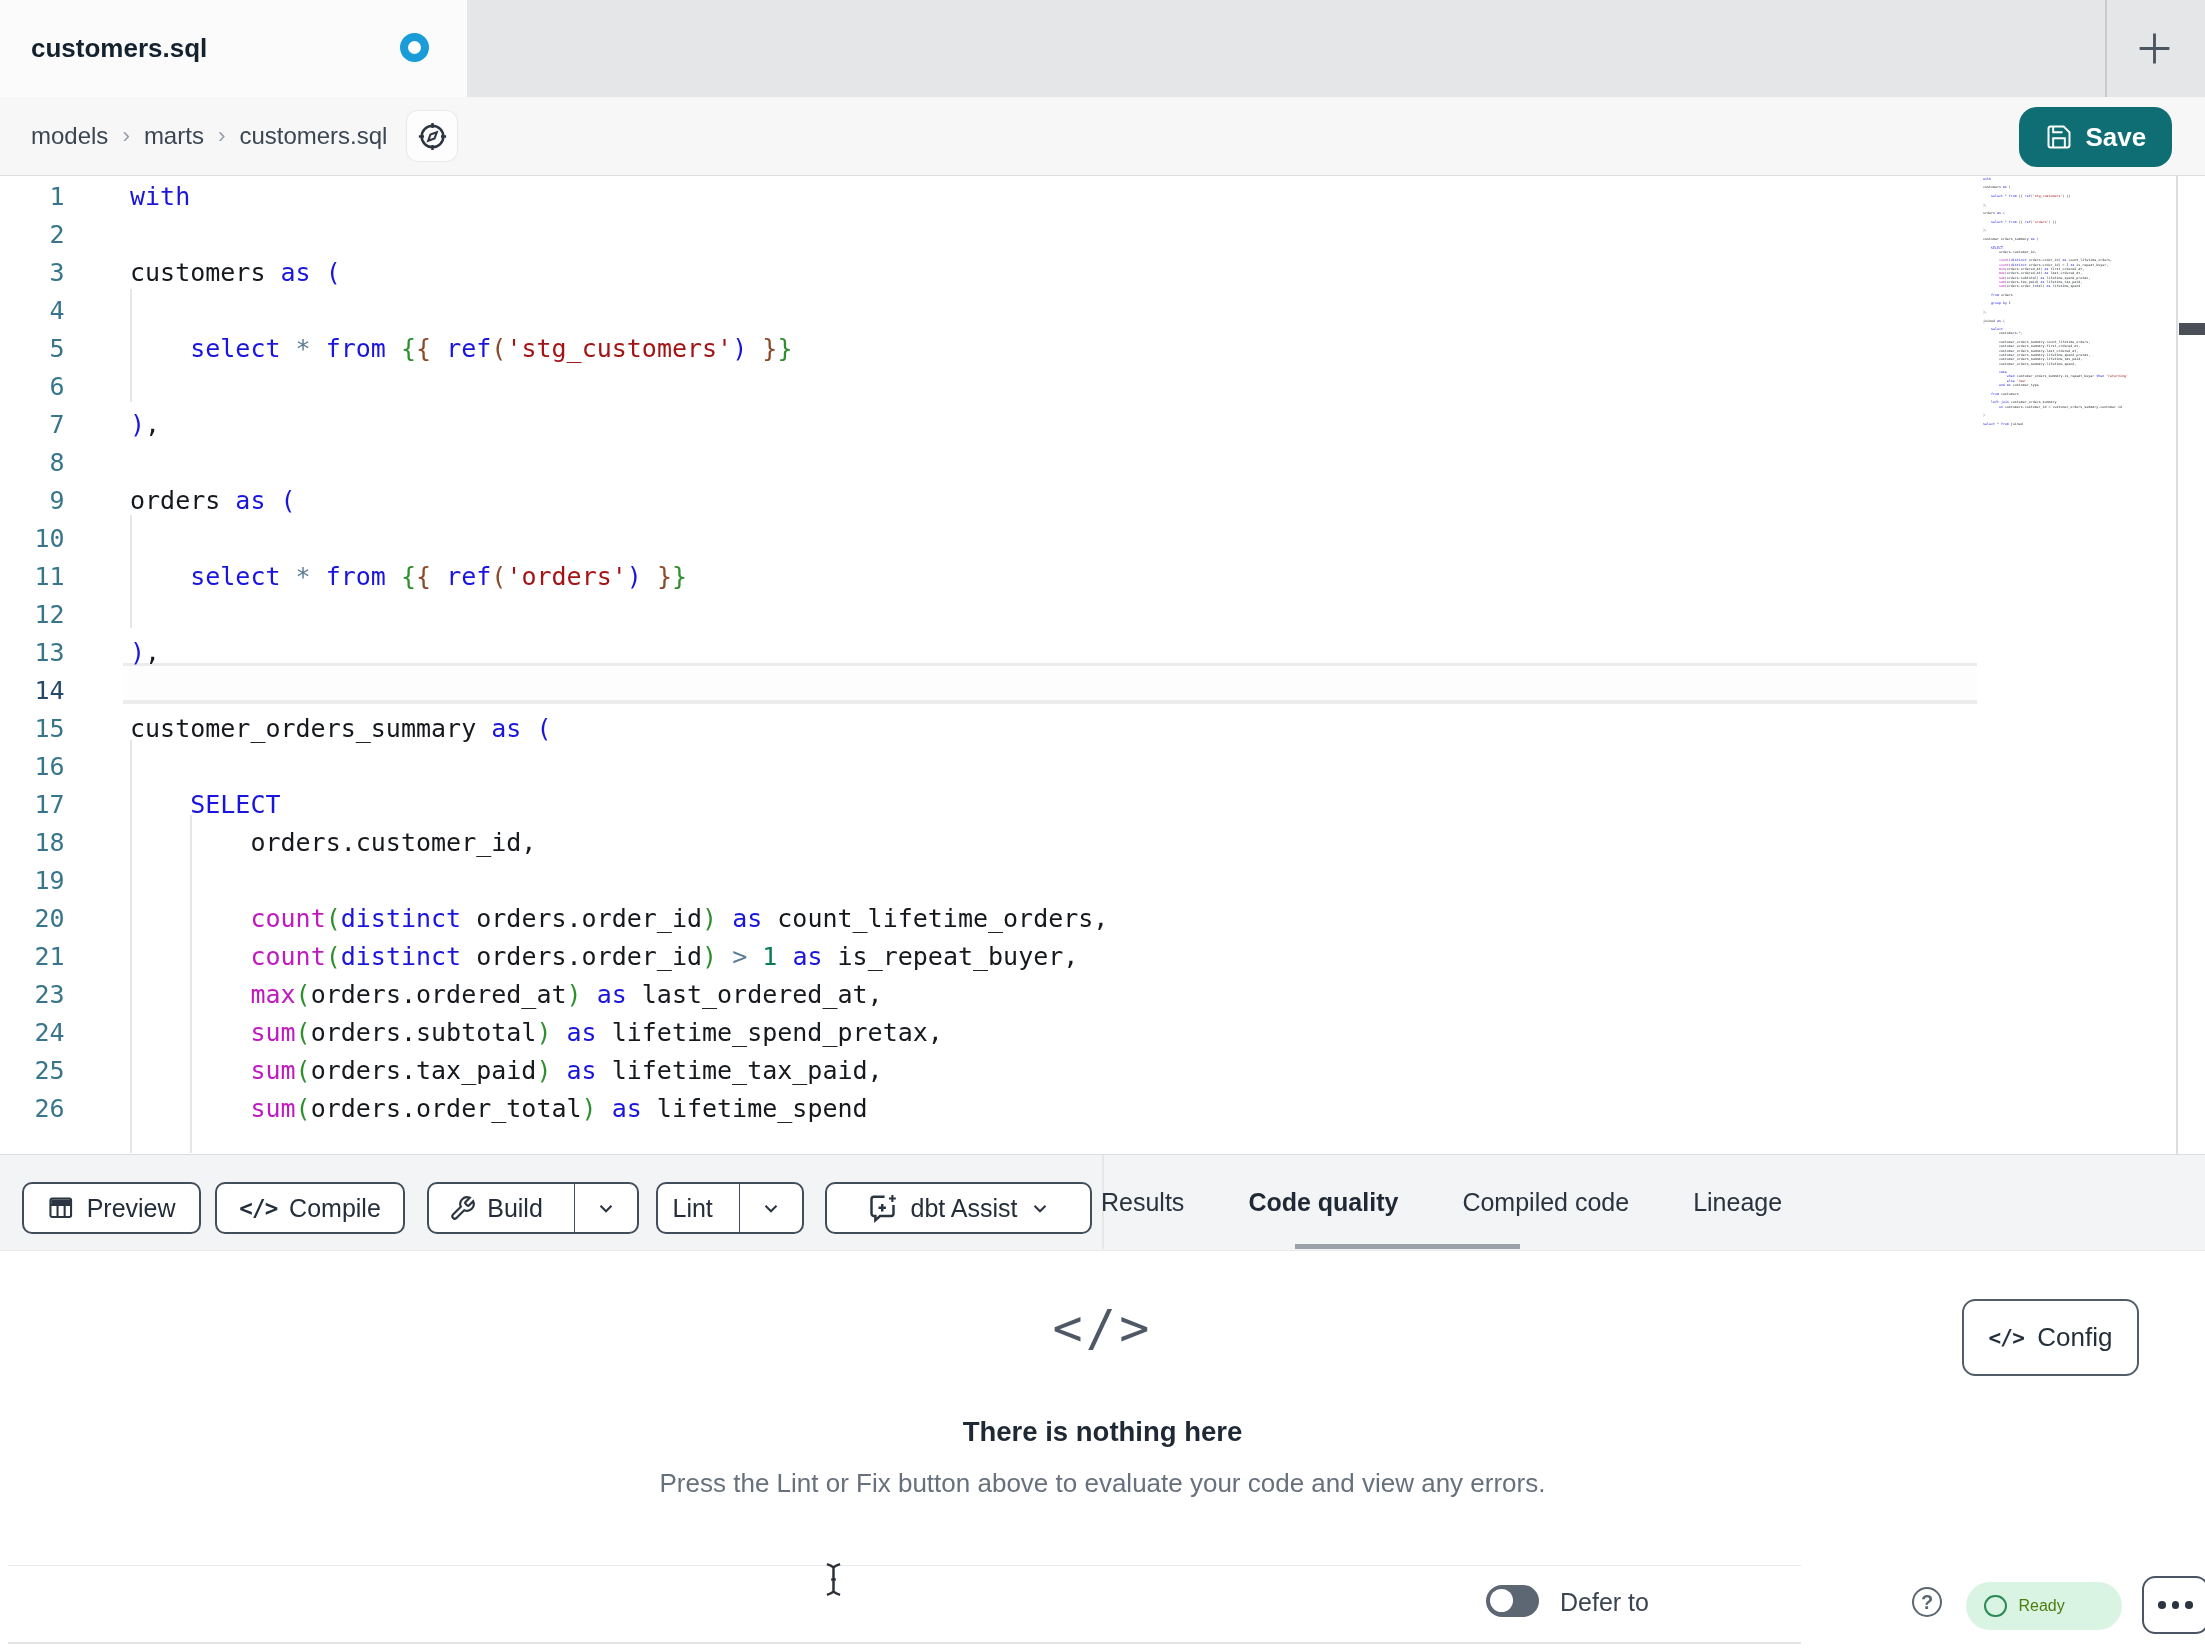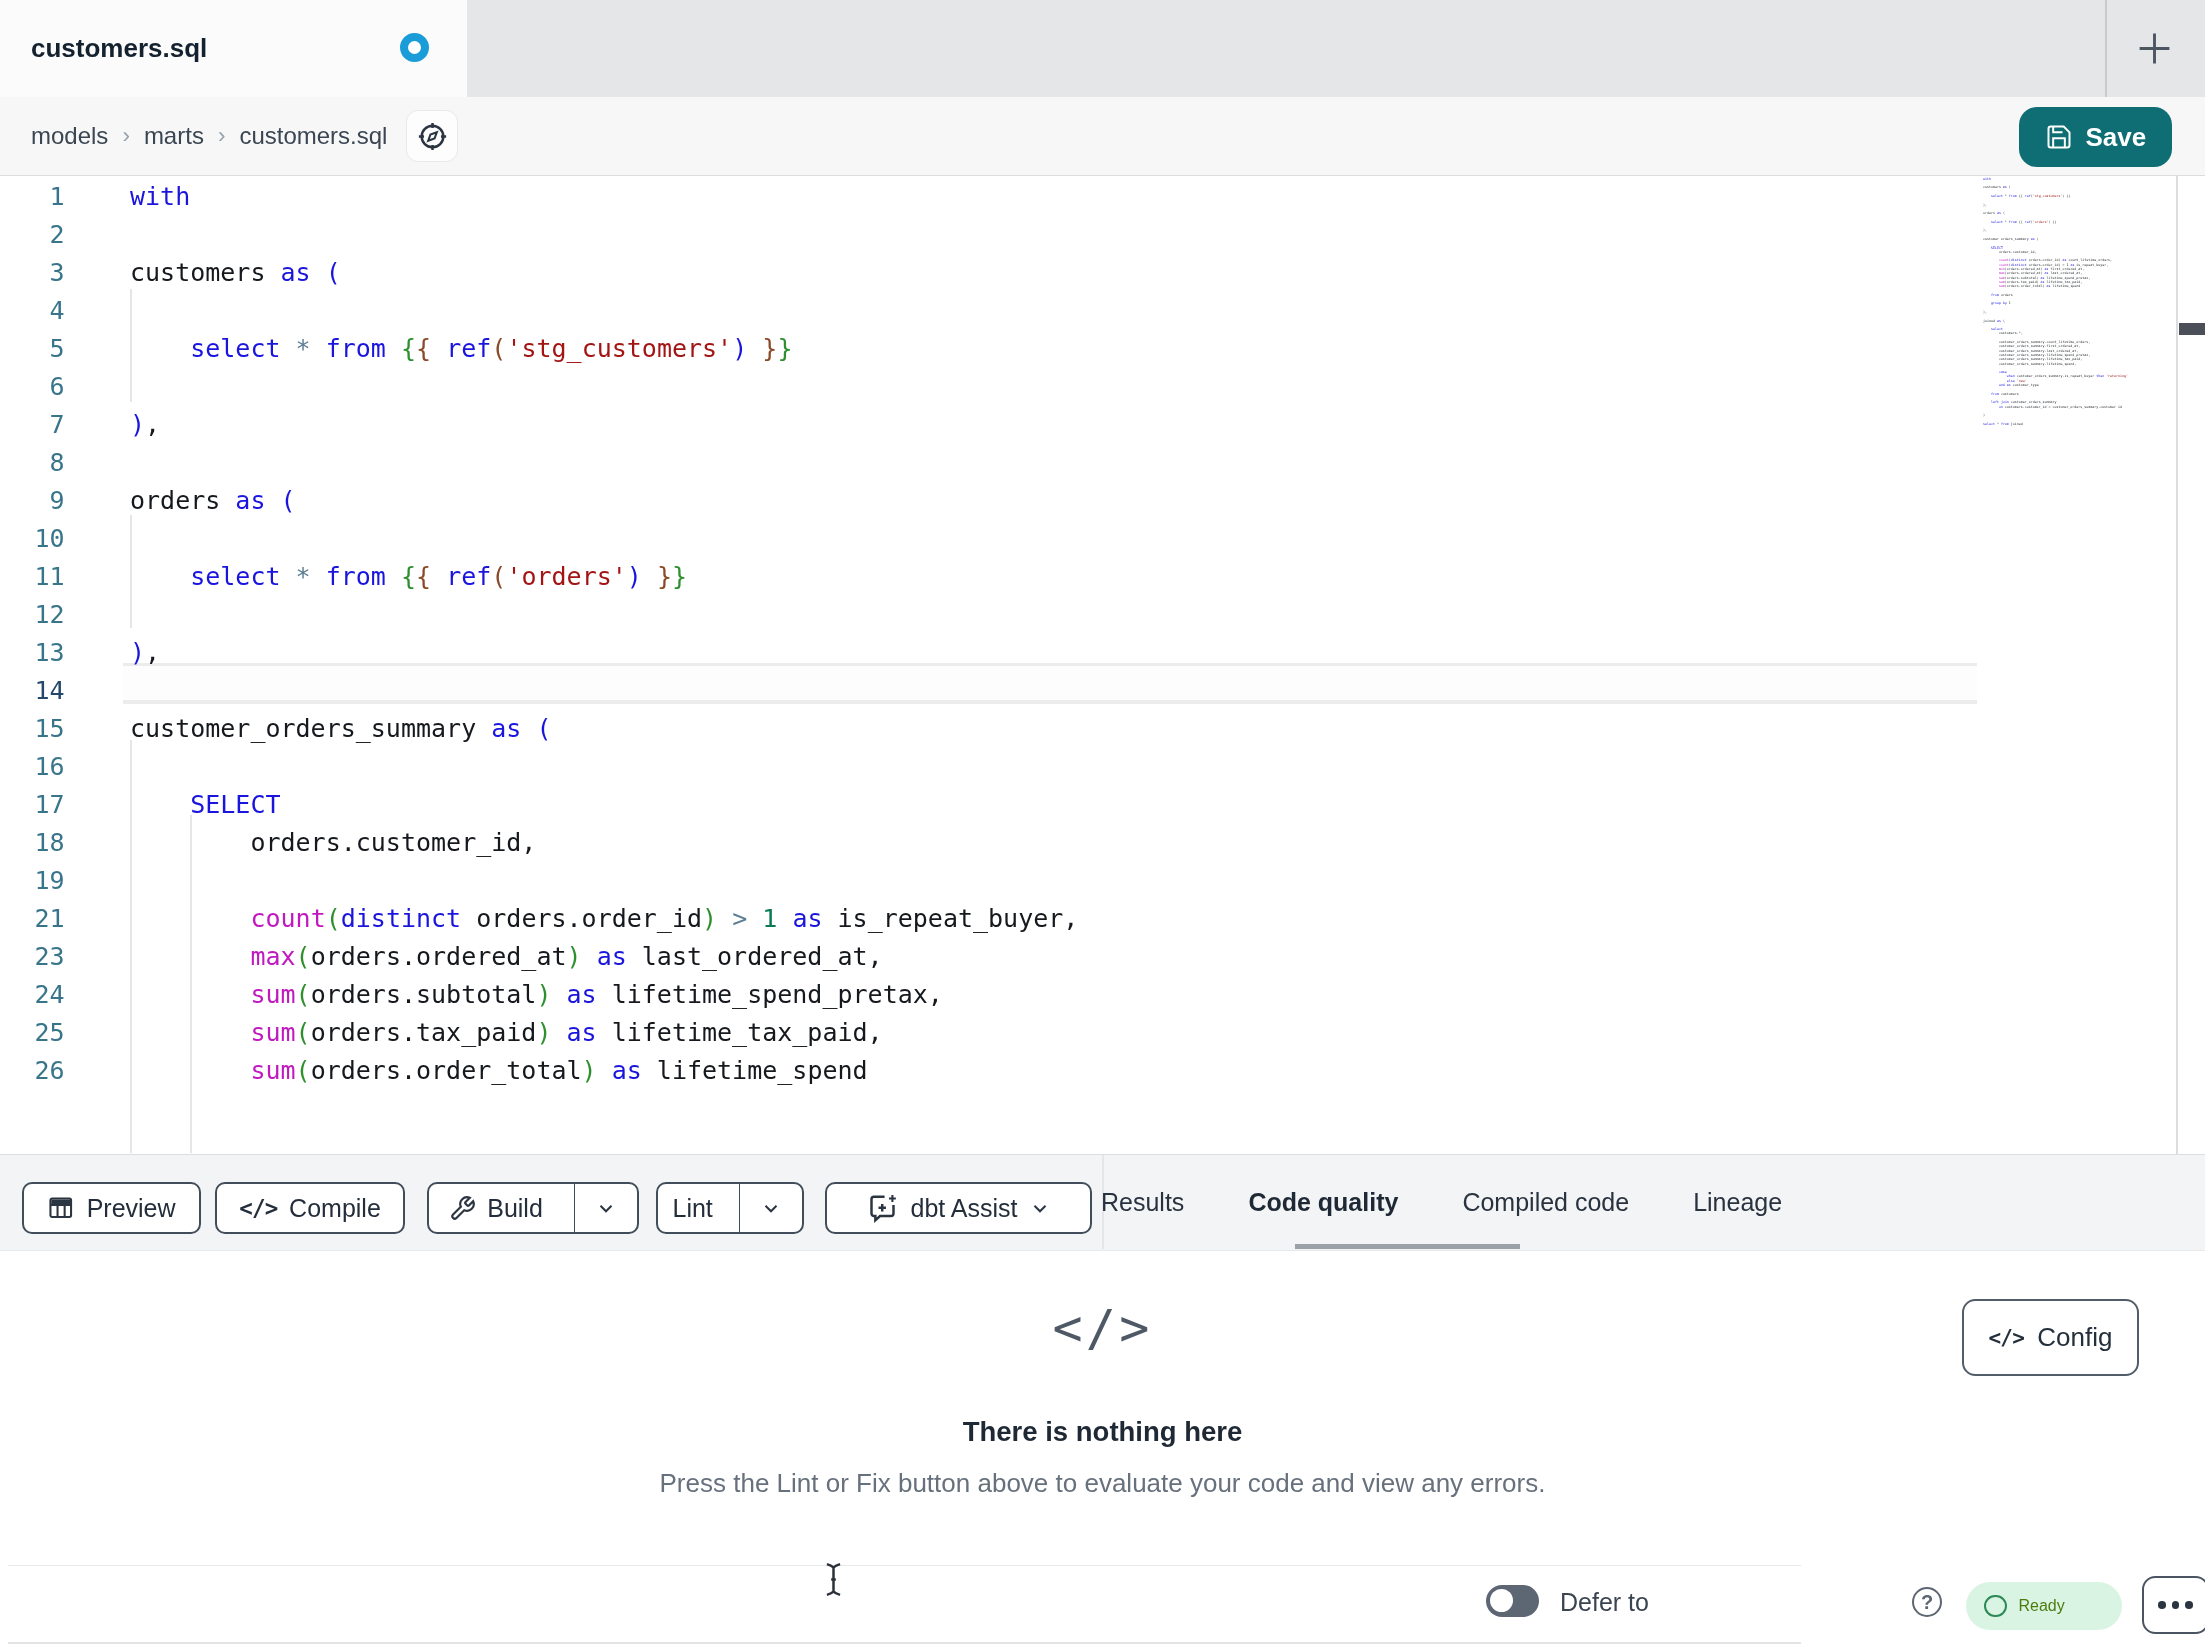--- a/index.html
+++ b/index.html
@@ -153,20 +153,21 @@
       <div class="cm-line"><span class="cm-gutter">10</span><span class="cm-code"></span></div>
       <div class="cm-line"><span class="cm-gutter">11</span><span class="cm-code"><span>    </span><span class="tk-kw">select</span><span> </span><span class="tk-op">*</span><span> </span><span class="tk-kw">from</span><span> </span><span class="tk-jg">{</span><span class="tk-jb">{</span><span> </span><span class="tk-kw">ref</span><span class="tk-jb">(</span><span class="tk-str">'orders'</span><span class="tk-kw">)</span><span> </span><span class="tk-jb">}</span><span class="tk-jg">}</span></span></div>
       <div class="cm-line"><span class="cm-gutter">12</span><span class="cm-code"></span></div>
       <div class="cm-line"><span class="cm-gutter">13</span><span class="cm-code"><span class="tk-kw">)</span><span>,</span></span></div>
       <div class="cm-line active"><span class="cm-gutter">14</span><span class="cm-code"></span></div>
       <div class="cm-line"><span class="cm-gutter">15</span><span class="cm-code"><span>customer_orders_summary </span><span class="tk-kw">as</span><span> </span><span class="tk-kw">(</span></span></div>
       <div class="cm-line"><span class="cm-gutter">16</span><span class="cm-code"></span></div>
       <div class="cm-line"><span class="cm-gutter">17</span><span class="cm-code"><span>    </span><span class="tk-kw">SELECT</span></span></div>
       <div class="cm-line"><span class="cm-gutter">18</span><span class="cm-code"><span>        orders.customer_id,</span></span></div>
       <div class="cm-line"><span class="cm-gutter">19</span><span class="cm-code"></span></div>
+      <div class="cm-line"><span class="cm-gutter">20</span><span class="cm-code"><span>        </span><span class="tk-fn">count</span><span class="tk-jg">(</span><span class="tk-kw">distinct</span><span> orders.order_id</span><span class="tk-jg">)</span><span> </span><span class="tk-kw">as</span><span> count_lifetime_orders,</span></span></div>
       <div class="cm-line"><span class="cm-gutter">21</span><span class="cm-code"><span>        </span><span class="tk-fn">count</span><span class="tk-jg">(</span><span class="tk-kw">distinct</span><span> orders.order_id</span><span class="tk-jg">)</span><span> </span><span class="tk-op">&gt;</span><span> </span><span class="tk-num">1</span><span> </span><span class="tk-kw">as</span><span> is_repeat_buyer,</span></span></div>
       <div class="cm-line"><span class="cm-gutter">23</span><span class="cm-code"><span>        </span><span class="tk-fn">max</span><span class="tk-jg">(</span><span>orders.ordered_at</span><span class="tk-jg">)</span><span> </span><span class="tk-kw">as</span><span> last_ordered_at,</span></span></div>
       <div class="cm-line"><span class="cm-gutter">24</span><span class="cm-code"><span>        </span><span class="tk-fn">sum</span><span class="tk-jg">(</span><span>orders.subtotal</span><span class="tk-jg">)</span><span> </span><span class="tk-kw">as</span><span> lifetime_spend_pretax,</span></span></div>
       <div class="cm-line"><span class="cm-gutter">25</span><span class="cm-code"><span>        </span><span class="tk-fn">sum</span><span class="tk-jg">(</span><span>orders.tax_paid</span><span class="tk-jg">)</span><span> </span><span class="tk-kw">as</span><span> lifetime_tax_paid,</span></span></div>
       <div class="cm-line"><span class="cm-gutter">26</span><span class="cm-code"><span>        </span><span class="tk-fn">sum</span><span class="tk-jg">(</span><span>orders.order_total</span><span class="tk-jg">)</span><span> </span><span class="tk-kw">as</span><span> lifetime_spend</span></span></div>
     </div>
   <div class="minimap">
       <pre id="minimap-pre"><span style="color:#1a15dd">with</span>
 
 customers <span style="color:#1a15dd">as</span> (

